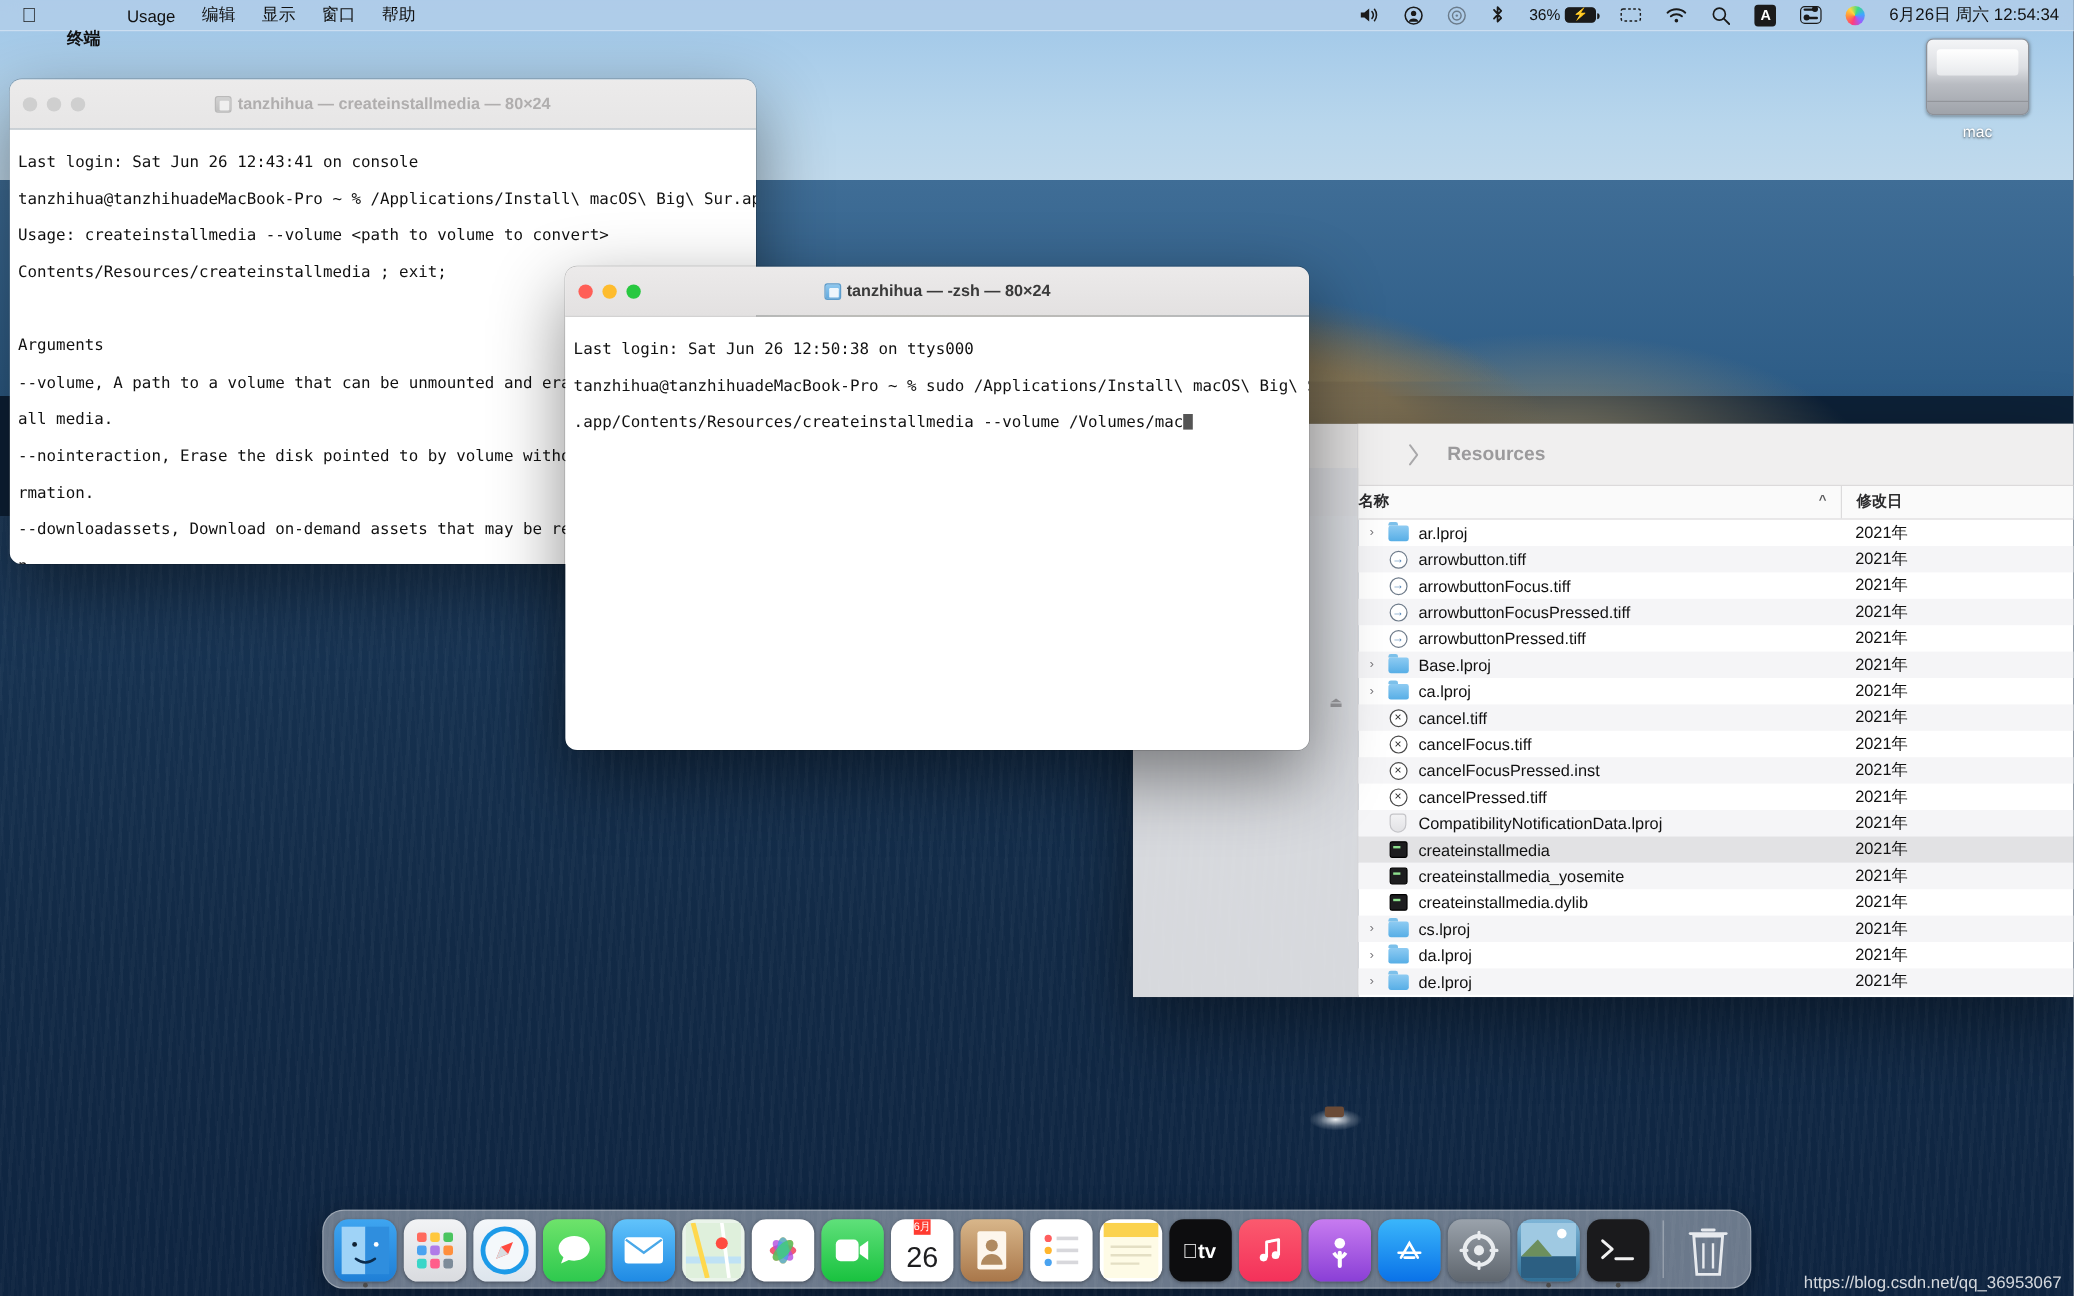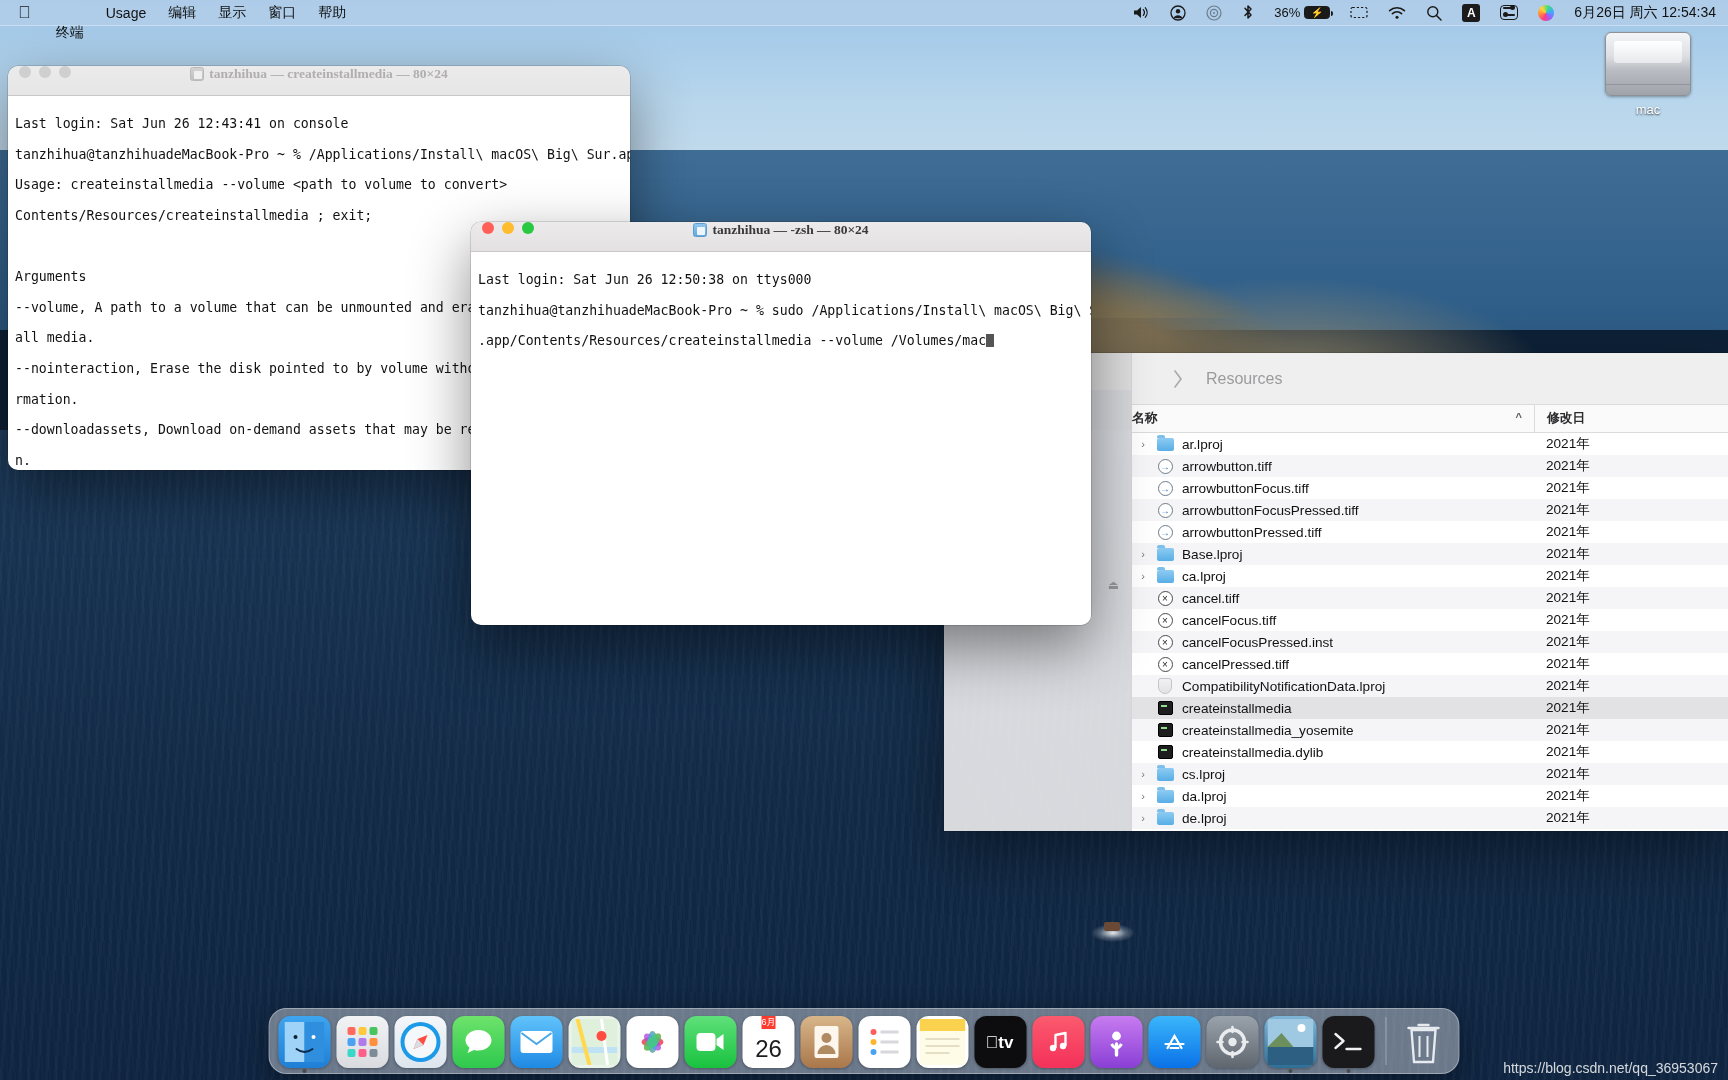--- a/index.html
+++ b/index.html
@@ -94,21 +94,21 @@
   }
   #menubar .apple {
     margin-left: 18px; margin-right: 14px;
     font-size: 17px; line-height: 1;
     color: #1a1a1a; cursor: default;
   }
   .mb-item {
     padding: 1px 11px; border-radius: 4px;
     cursor: default; white-space: nowrap;
   }
-  .mb-item.bold { font-weight: normal; margin-top: 41px; }
+  .mb-item.bold { font-weight: bold; margin-top: 41px; }
   #menubar-right {
     margin-left: auto; display: flex; align-items: center;
     gap: 0px; padding-right: 12px; font-size: 13px;
   }
   .mb-icon {
     padding: 0 10px; display: flex; align-items: center;
     height: 26px; cursor: default;
   }
   .mb-icon svg { display: block; }
   .battery-pct { padding-right: 4px; font-size: 13px; }
@@ -171,25 +171,24 @@
   }
 
   
   .win {
     position: absolute;
     border-radius: 10px;
     overflow: hidden;
     box-shadow: 0 22px 60px rgba(0,0,0,.45), 0 0 0 .5px rgba(0,0,0,.25);
   }
   .titlebar {
-    height: 30px; display: flex; 
+    height: 42px; display: flex; align-items: center;
     position: relative;
     background: linear-gradient(180deg,#eceaea 0%,#e3e1e1 100%);
     border-bottom: 1px solid #c9c7c7;
-    font-family: Liberation Serif, serif;
   }
   .titlebar.inactive { background: linear-gradient(180deg,#ecebeb 0%,#e7e6e6 100%); }
   .traffic { display:flex; gap:8px; margin-left: 11px; }
   .tl { width: 12px; height: 12px; border-radius: 50%; }
   .tl.red { background:#ff5f57; }
   .tl.yellow { background:#febc2e; }
   .tl.green { background:#28c840; }
   .tl.grey { background:#cfcfcf; }
   .title-text {
     position:absolute; left:0; right:0; text-align:center;
@@ -261,21 +260,21 @@
   #finder-nav {
     height: 52px; display:flex; align-items:center;
     background: rgba(240,239,239,.98);
     border-bottom:1px solid #dcdadb;
   }
   .nav-arrow {
     width: 30px; text-align:center; color:#a9a8aa; font-size:19px;
     font-family:"DejaVu Sans", sans-serif;
   }
   #finder-path {
-    margin-left: 14px; font-size: 16px; font-weight: 400; color:#9b9a9c;
+    margin-left: 14px; font-size: 16px; font-weight: 700; color:#9b9a9c;
   }
   #col-head {
     height: 28px; display:flex; align-items:center;
     border-bottom: 1px solid #dcdbdc;
     background:#fafafa;
     font-size: 12.8px; font-weight: bold; color:#2b2b2d;
   }
   .col-name { flex: 1; position: relative; }
   .col-sort {
     position:absolute; right: 12px; top: 1px; font-size: 11px; color:#5a5a5c;
@@ -349,21 +348,21 @@
     overflow:hidden; position:relative;
   }
   .run-dot {
     position:absolute; bottom:-5px; left:50%; transform:translateX(-50%);
     width: 4px; height: 4px; border-radius:50%; background:#4a4a4a;
   }
   .dock-sep {
     width: 1px; height: 48px; margin: 0 5px;
     background: rgba(255,255,255,.35); align-self:center;
   }
-  .cal-ico { background:#fff; display:flex; flex-direction:column;border-radius:10px; }
+  .cal-ico { background:#fff; display:flex; flex-direction:column; }
   .cal-top { height: 13px; background:#ff3b30; color:#fff; font-size:9px;
              display:flex;align-items:center;justify-content:center; }
   .cal-day { flex:1; display:flex;align-items:center;justify-content:center;
              color:#1d1d1f; font-size:24px; font-weight:300; }
 
   
   #watermark {
     position:absolute; right: 10px; bottom: 4px;
     font-size: 14px; color: rgba(255,255,255,.82);
     z-index: 450;

